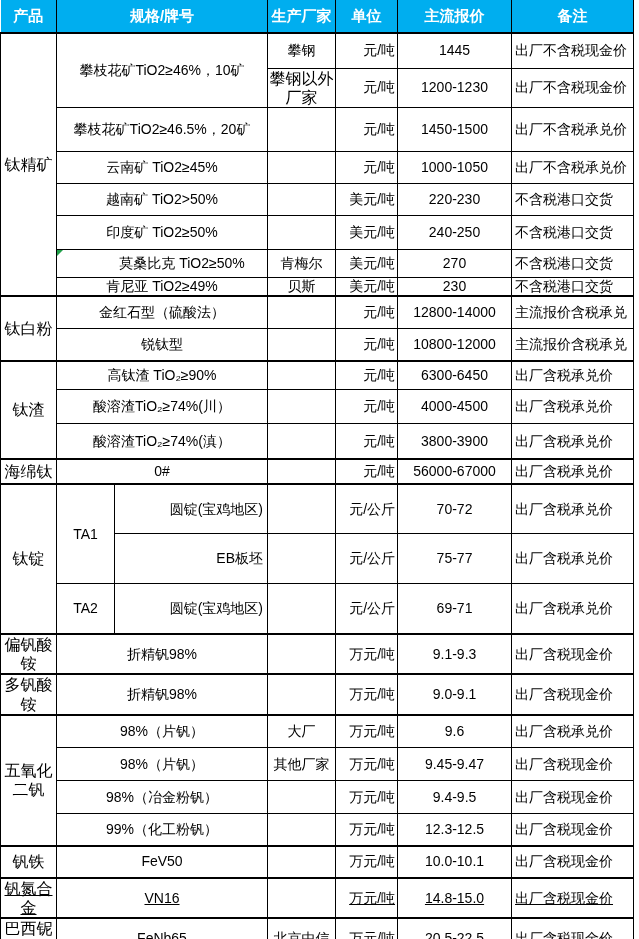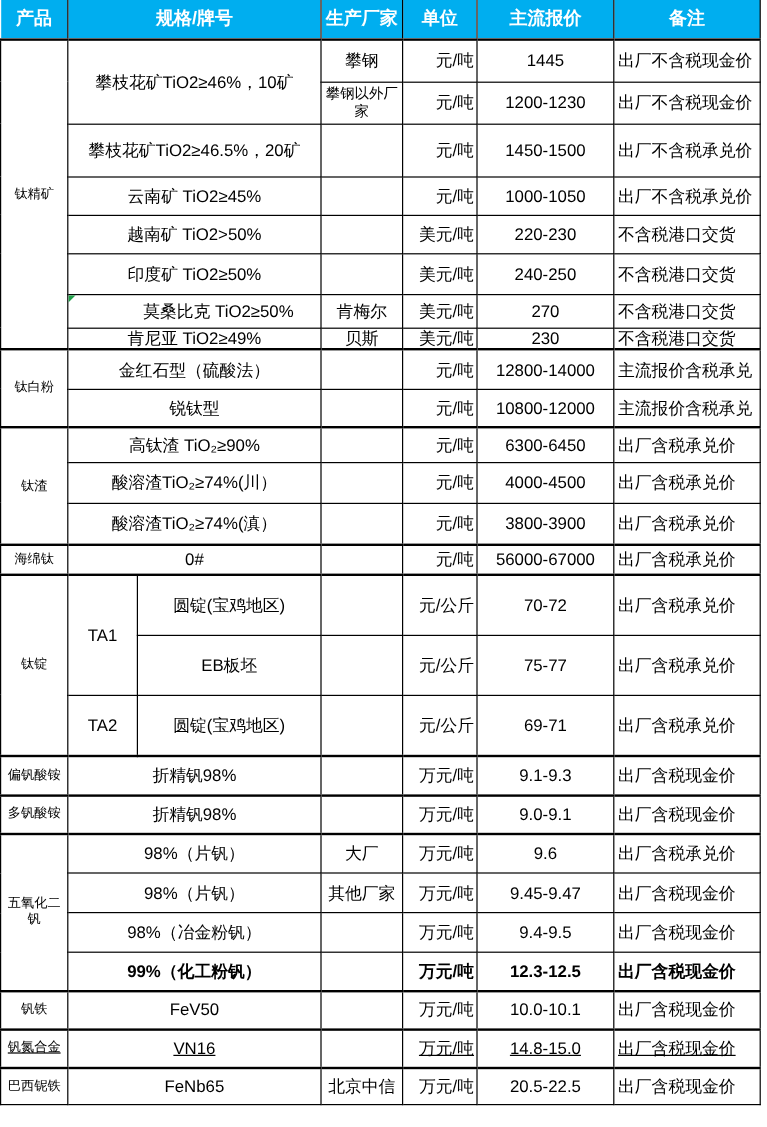--- a/index.html
+++ b/index.html
@@ -11,28 +11,28 @@
   .page{width:639px;height:939px;background:#fff;overflow:hidden;}
   table{border-collapse:collapse;table-layout:fixed;width:633px;color:var(--cell-text);}
   th,td{border:1px solid var(--grid);overflow:hidden;line-height:1.2;font-size:14px;vertical-align:middle;word-break:break-all;}
   thead th{
     background:var(--header-bg);color:var(--header-text);
     font-weight:bold;font-size:15px;border-top:none;border-bottom:2px solid var(--grid);
     text-align:center;
   }
   thead th:first-child{border-left:none;}
   tr.group-start td{border-top-width:2px;}
-  td.c-product{text-align:center;padding:0 1px;font-size:11px;}
+  td.c-product{text-align:center;padding:0 1px;font-size:16px;}
   td.c-spec{text-align:center;padding:0 4px;}
-  td.c-spec2{text-align:center;padding:16px 4px;}
+  td.c-spec2{text-align:right;padding:16px 4px;}
   td.c-maker{text-align:center;padding:0 1px;}
   td.c-unit{text-align:right;padding:0 2px;}
   td.c-price{text-align:center;padding:0 2px;}
   td.c-remark{text-align:left;padding:0 3px;}
-  td.small{font-size:12px;}
+  td.small{font-size:16px;}
   td.flagged{position:relative;padding-left:44px;}
   .flag{position:absolute;top:0;left:0;width:0;height:0;
     border-top:6px solid var(--flag);border-right:6px solid transparent;}
 </style>
 </head>
 <body style="--header-bg: #00AEEF; --header-text: #FFFFFF; --grid: #000000; --cell-text: #000000; --flag: #21A04A;">
 
 <div class="page">
   <table>
     <colgroup>
@@ -211,21 +211,21 @@
           <td class="c-price">9.45-9.47</td>
           <td class="c-remark">出厂含税现金价</td>
         </tr>
         <tr style="height: 33px;">
           <td colspan="2" class="c-spec">98%（冶金粉钒）</td>
           <td class="c-maker"></td>
           <td class="c-unit">万元/吨</td>
           <td class="c-price">9.4-9.5</td>
           <td class="c-remark">出厂含税现金价</td>
         </tr>
-        <tr style="height: 32px; font-weight: bold;">
+        <tr style="height: 32px;">
           <td colspan="2" class="c-spec">99%（化工粉钒）</td>
           <td class="c-maker"></td>
           <td class="c-unit">万元/吨</td>
           <td class="c-price">12.3-12.5</td>
           <td class="c-remark">出厂含税现金价</td>
         </tr>
         <tr class="group-start" style="height: 32px;">
           <td class="c-product">钒铁</td>
           <td colspan="2" class="c-spec">FeV50</td>
           <td class="c-maker"></td>

